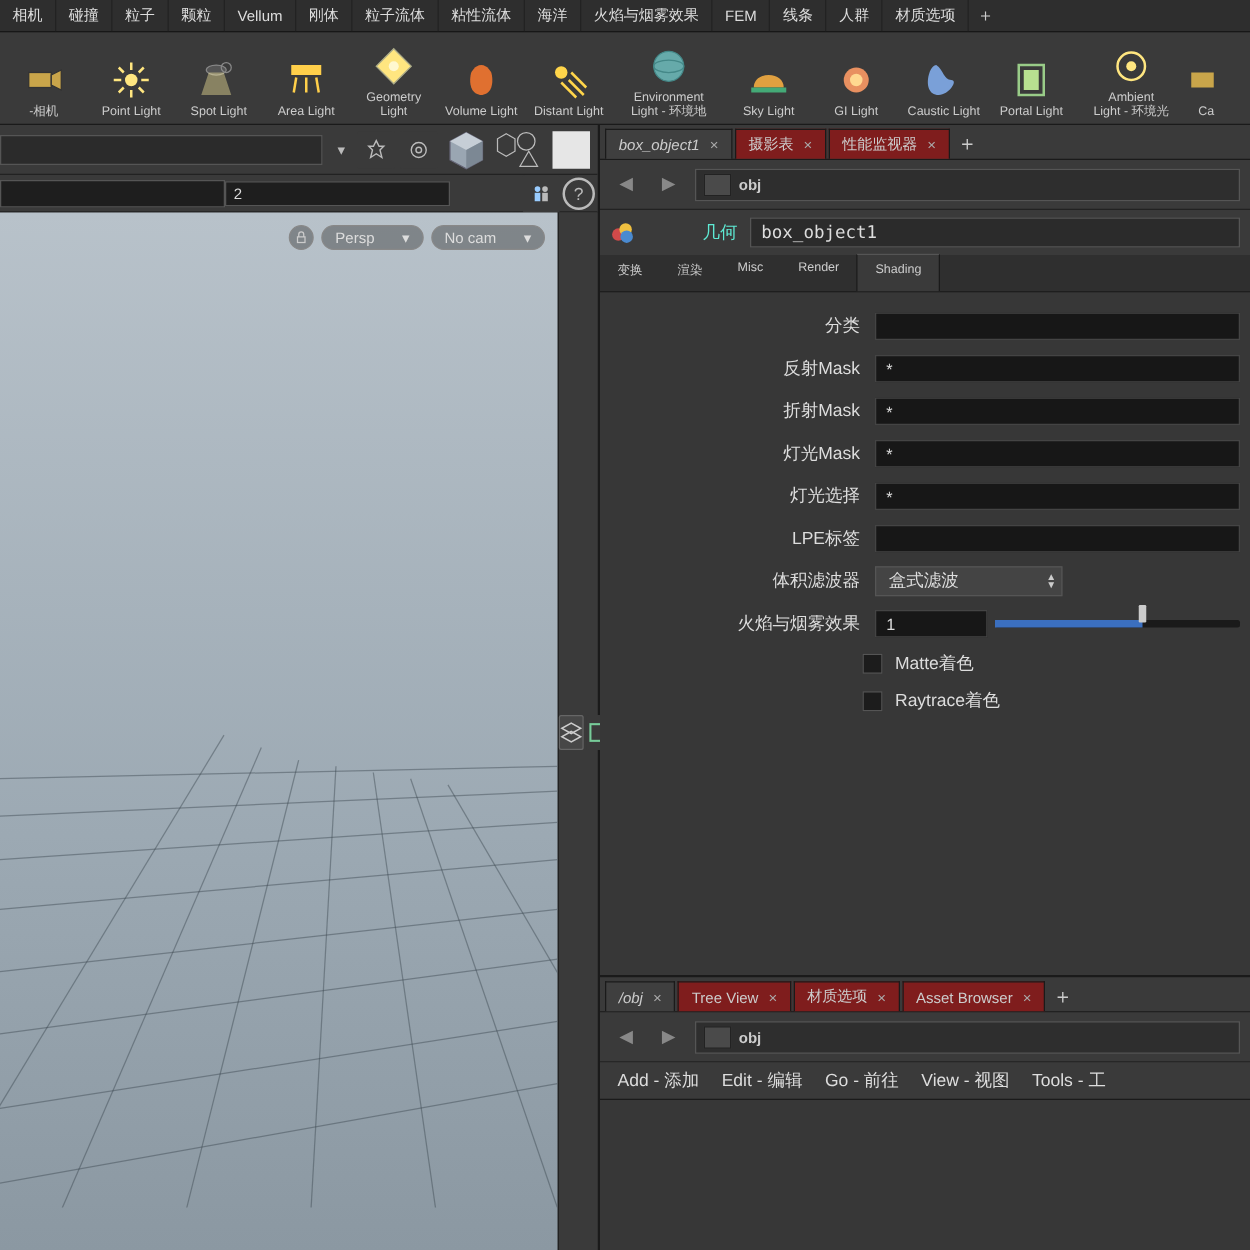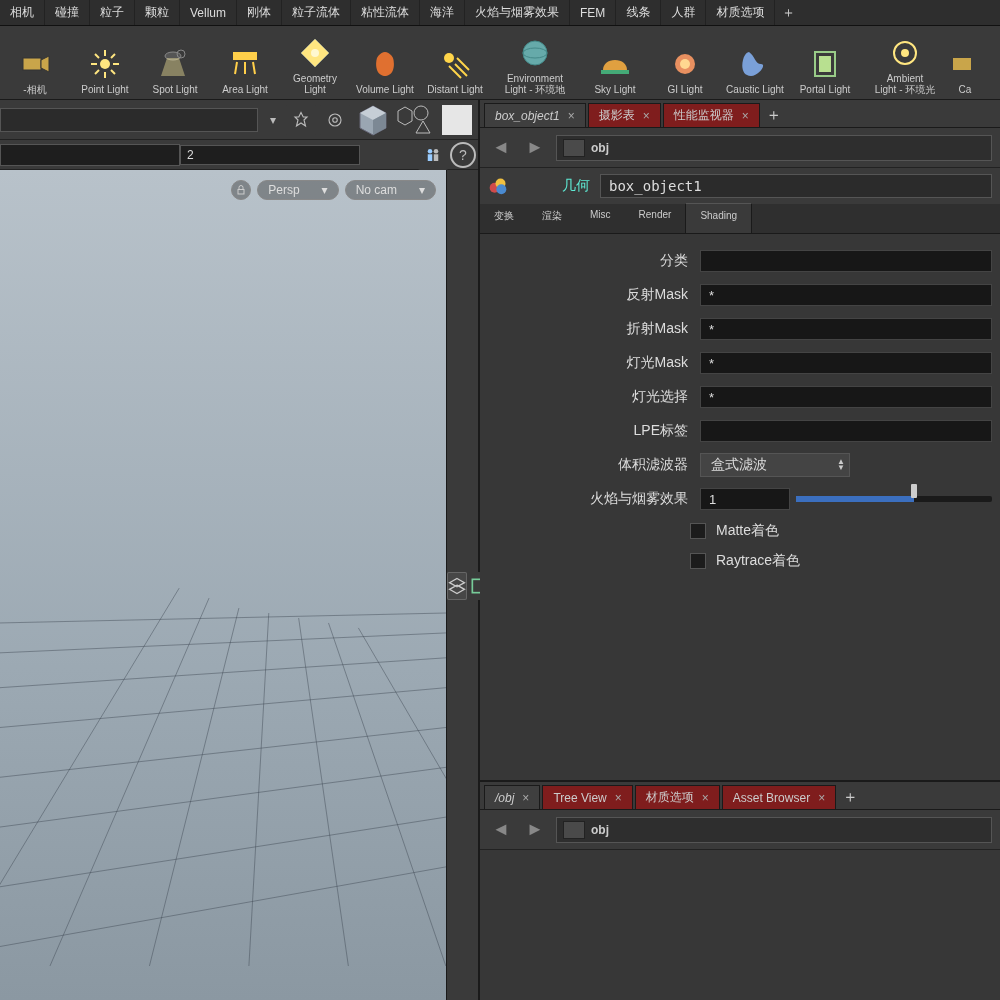--- a/index.html
+++ b/index.html
@@ -572,16 +572,23 @@
         <div class="tab-plus">＋</div>
       </div>
       <div class="r-row">
         <div class="navbtn">◄</div>
         <div class="navbtn">►</div>
         <div class="pathbox">
           <div class="film"></div>
           <span>obj</span>
         </div>
       </div>
+      <div class="net-menu">
+        <span>Add - 添加</span>
+        <span>Edit - 编辑</span>
+        <span>Go - 前往</span>
+        <span>View - 视图</span>
+        <span>Tools - 工</span>
+      </div>
       <div class="net-body"></div>
     </div>
   </div>
 </div>
 
 </body></html>

